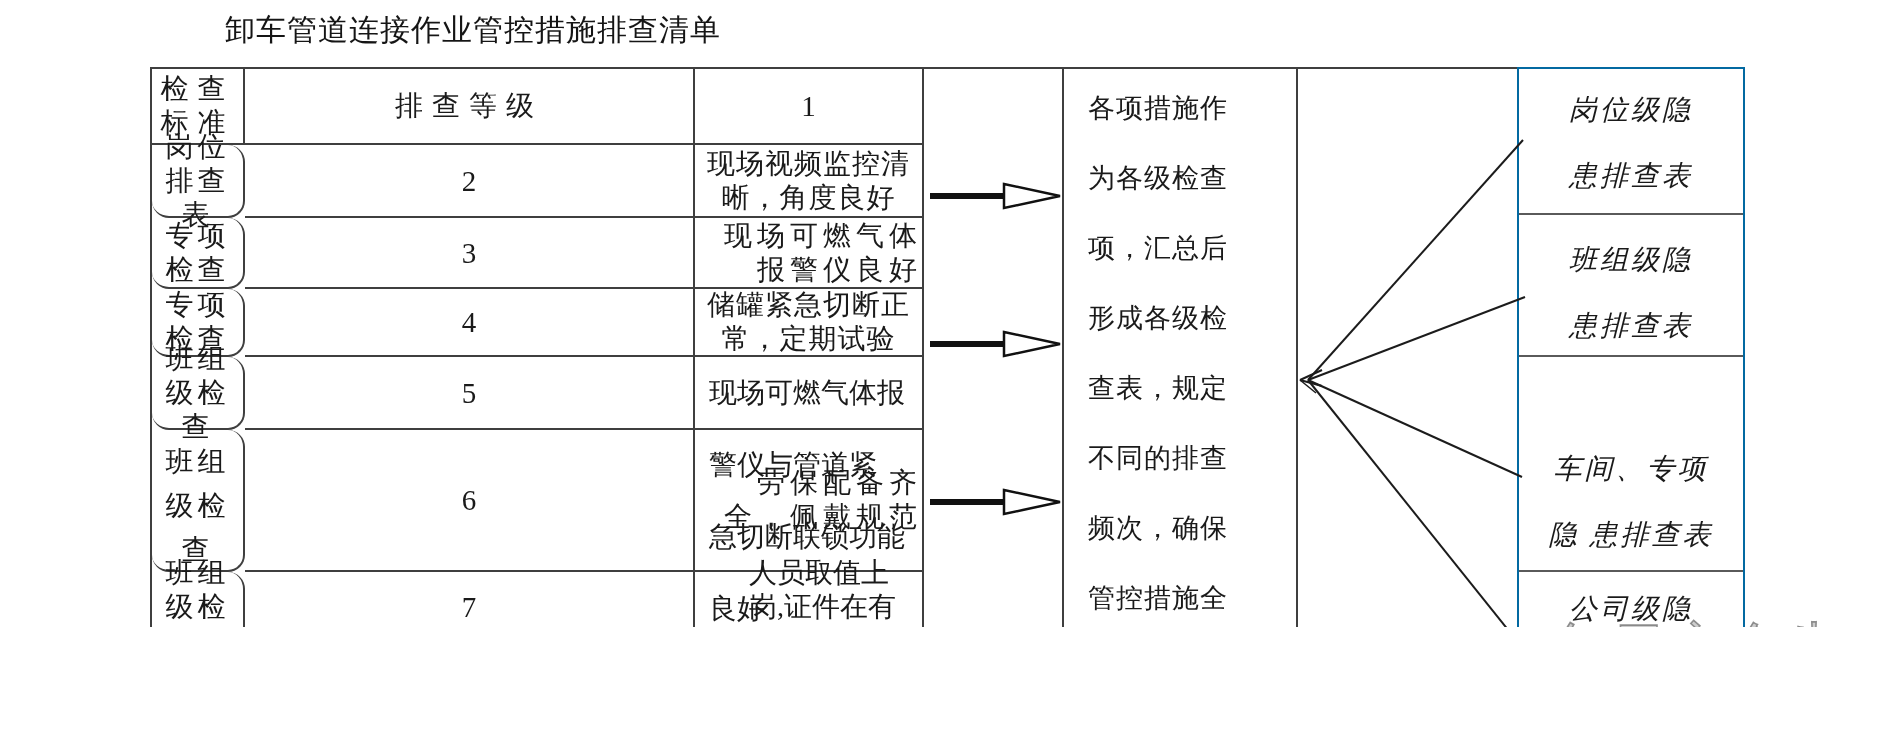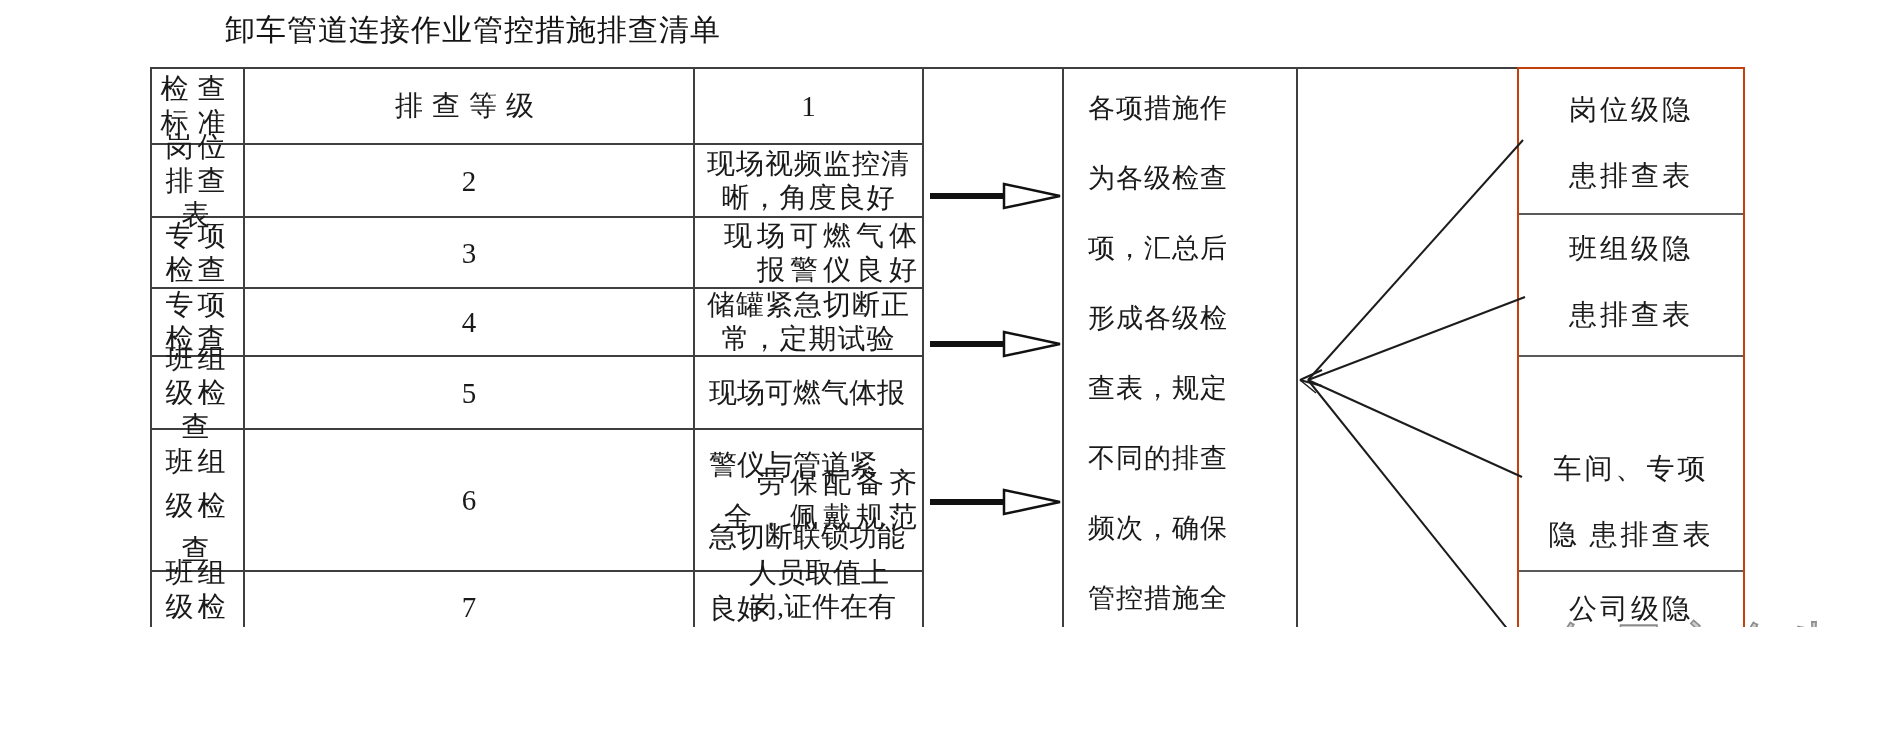--- a/index.html
+++ b/index.html
@@ -19,21 +19,21 @@
     grid-template-rows:76px 73px 71px 68px 73px 142px 72px 70px;
     border-top:2px solid #3f3f3f;border-left:2px solid #3f3f3f;
   }
   .cell{
     box-sizing:border-box;border-right:2px solid #3f3f3f;border-bottom:2px solid #3f3f3f;
     display:flex;align-items:center;justify-content:center;
     font-size:28px;line-height:34px;text-align:center;
   }
   .num{font-size:29px;}
   .ls1{letter-spacing:1px;}
-  .ls4{letter-spacing:4px;}
+  .ls4{letter-spacing:4px;border-radius:17px;}
   .ls5{letter-spacing:5px;text-align:right;}
   .ls9{letter-spacing:9px;}
   .std-left{justify-content:flex-start;text-align:left;padding-left:14px;margin-left:40px;}
   .std-wrap{
     justify-content:flex-start;align-items:flex-start;text-align:left;
     padding-left:14px;line-height:72px;white-space:pre-line;
   }
   .lvl-top{align-items:flex-start;padding-top:10px;line-height:44px;}
   
   .arrowcol{
@@ -50,29 +50,30 @@
     white-space:pre-line;
   }
   
   .spacercol{
     position:absolute;left:1298px;top:67px;width:219px;height:645px;box-sizing:border-box;
     border-top:2px solid #3f3f3f;border-bottom:2px solid #3f3f3f;
   }
   
   .outcol{
     position:absolute;left:1517px;top:67px;width:228px;height:645px;box-sizing:border-box;
-    border:2px solid #c2410c;
+    border:2px solid #0369a1;
+    font-style:italic;
   }
   .obox{
     box-sizing:border-box;border-bottom:2px solid #5a5a5a;
     display:flex;justify-content:center;align-items:flex-start;
     font-size:28px;letter-spacing:3px;text-align:center;white-space:pre-line;line-height:66px;
   }
   .obox.b1{height:146px;padding-top:8px;}
-  .obox.b2{height:142px;padding-top:1px;}
+  .obox.b2{height:142px;padding-top:12px;}
   .obox.b3{height:215px;padding-top:79px;}
   .obox.b4{height:140px;padding-top:4px;border-bottom:none;}
   
   .overlay{position:absolute;pointer-events:none;}
   
   .watermark{
     position:absolute;left:1444px;top:612px;z-index:6;display:flex;align-items:center;
   }
   .wm-text{
     font-size:55px;letter-spacing:3px;margin-left:6px;

